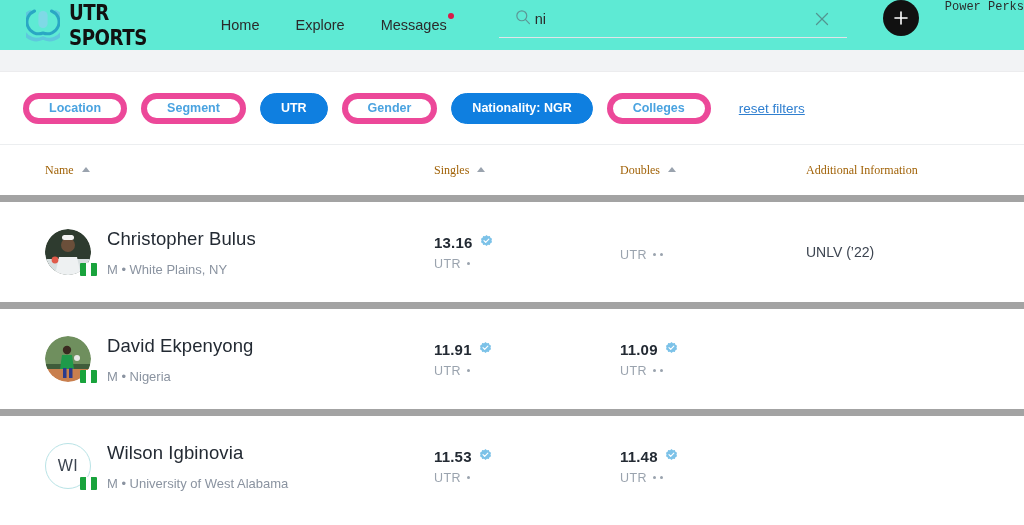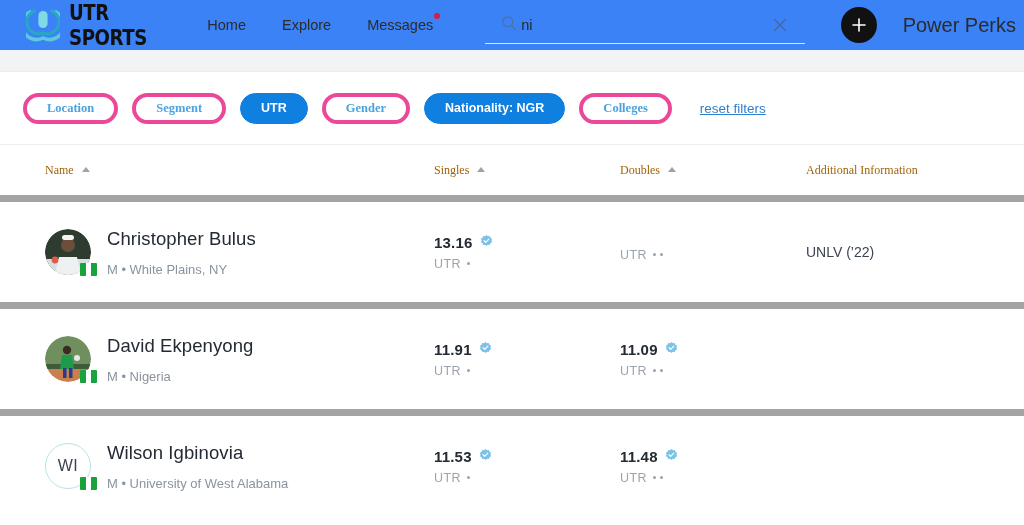--- a/index.html
+++ b/index.html
@@ -6,24 +6,23 @@
   html, body {
     width: 1024px; height: 525px;
     background: #ffffff;
     font-family: "Liberation Sans", sans-serif;
     overflow: hidden;
   }
 
   
   .header {
     height: 50px;
-    background: #3b82f6;
-    display: flex;
-    align-items: center;
-    padding: 0 8px 0 26px;
+    background: #5eead4;
+    display: flex;
+    padding: 0 0 0 26px;
     position: relative;
   }
   .logo-wrap { display: flex; align-items: center; gap: 9px; }
   .logo-mark { width: 34px; height: 34px; display: block; }
   .logo-text {
     font-family: "DejaVu Sans", sans-serif;
     font-weight: bold;
     font-size: 22px;
     letter-spacing: -0.5px;
     color: #111111;
@@ -80,24 +79,25 @@
     width: 36px; height: 36px;
     border-radius: 50%;
     background: #111111;
     margin-left: 36px;
     display: flex; align-items: center; justify-content: center;
     cursor: pointer;
     flex: 0 0 auto;
   }
   .power-perks {
     margin-left: 26px;
-    font-size: 20px;
+    font-size: 12px;
     color: #2b2b2b;
     white-space: nowrap;
     cursor: pointer;
+    font-family: Liberation Mono, monospace;
   }
 
   
   .gray-band {
     height: 22px;
     background: #f2f3f5;
     border-bottom: 1px solid #ececee;
   }
 
   
@@ -115,23 +115,22 @@
     border-radius: 16px;
     display: flex; align-items: center; justify-content: center;
     padding: 0 20px;
     font-size: 12.5px;
     font-weight: bold;
     cursor: pointer;
     white-space: nowrap;
   }
   .chip.inactive {
     background: #ffffff;
-    border: 4px solid #ec4899;
+    border: 6px solid #ec4899;
     color: #4aa3e0;
-    font-family: Liberation Serif, serif;
   }
   .chip.active {
     background: #0f7fe0;
     border: 1px solid #0f7fe0;
     color: #ffffff;
   }
   .reset-link {
     font-size: 13.5px;
     color: #2f7fd0;
     text-decoration: underline;

